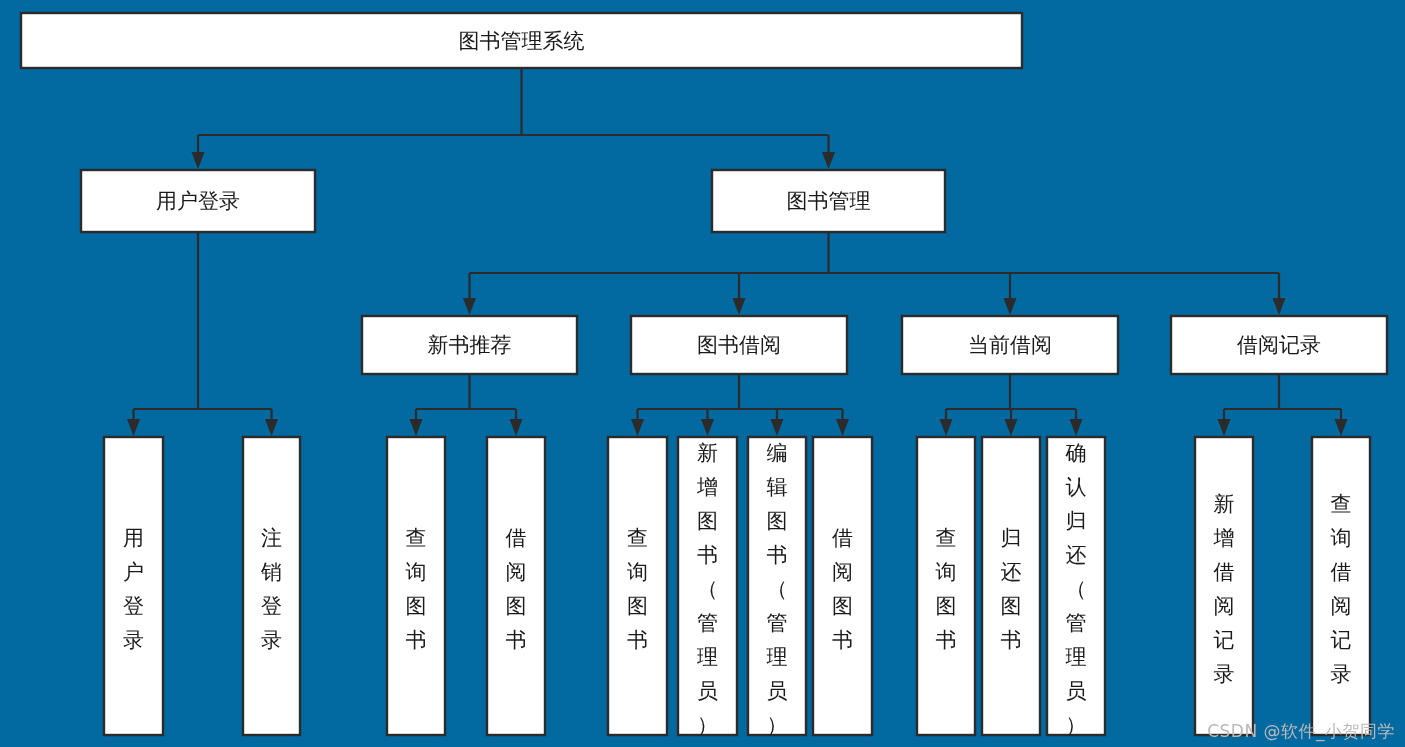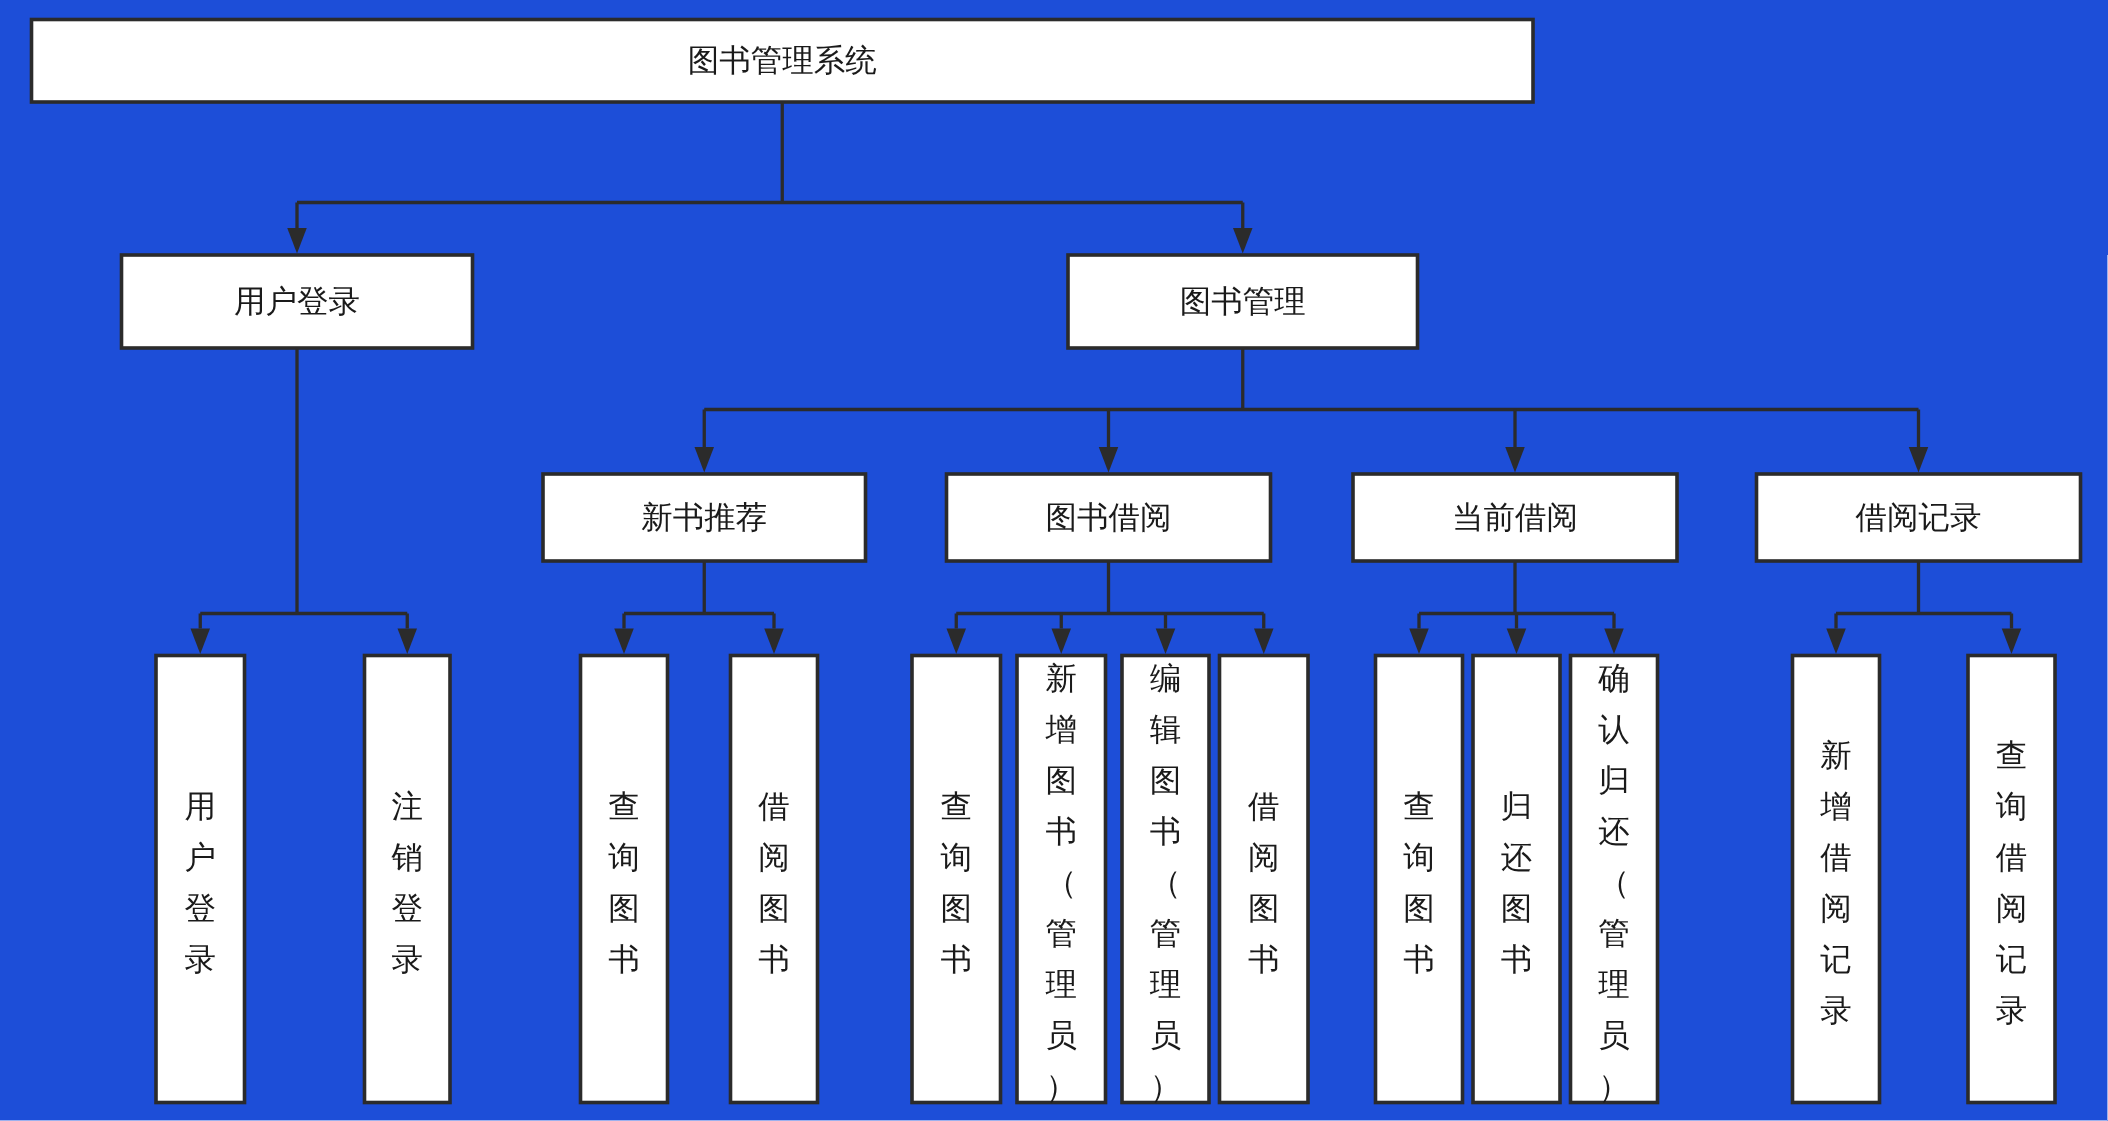--- a/index.html
+++ b/index.html
@@ -10,21 +10,21 @@
   body {
     width: 1405px;
     height: 747px;
     font-family: "DejaVu Sans", "Liberation Sans", sans-serif;
     overflow: hidden;
   }
   #diagram-root {
     position: relative;
     width: 1405px;
     height: 747px;
-    background: #1d4ed8;
+    background: #0369a1;
   }
   svg.diagram-canvas {
     position: absolute;
     top: 0;
     left: 0;
     width: 1405px;
     height: 747px;
   }
   .node-rect {
     fill: #ffffff;
@@ -215,13 +215,14 @@
         <g>
           <rect class="node-rect" x="1195" y="437" width="58" height="298"></rect>
           <text class="node-label-v" x="1224" y="510.52"><tspan x="1224" dy="0">新</tspan><tspan x="1224" dy="34">增</tspan><tspan x="1224" dy="34">借</tspan><tspan x="1224" dy="34">阅</tspan><tspan x="1224" dy="34">记</tspan><tspan x="1224" dy="34">录</tspan></text>
         </g>
         <g>
           <rect class="node-rect" x="1312" y="437" width="58" height="298"></rect>
           <text class="node-label-v" x="1341" y="510.52"><tspan x="1341" dy="0">查</tspan><tspan x="1341" dy="34">询</tspan><tspan x="1341" dy="34">借</tspan><tspan x="1341" dy="34">阅</tspan><tspan x="1341" dy="34">记</tspan><tspan x="1341" dy="34">录</tspan></text>
         </g>
       </g>
   </svg>
+  <div class="watermark">CSDN @软件_小贺同学</div>
 </div>
 
 </body></html>

